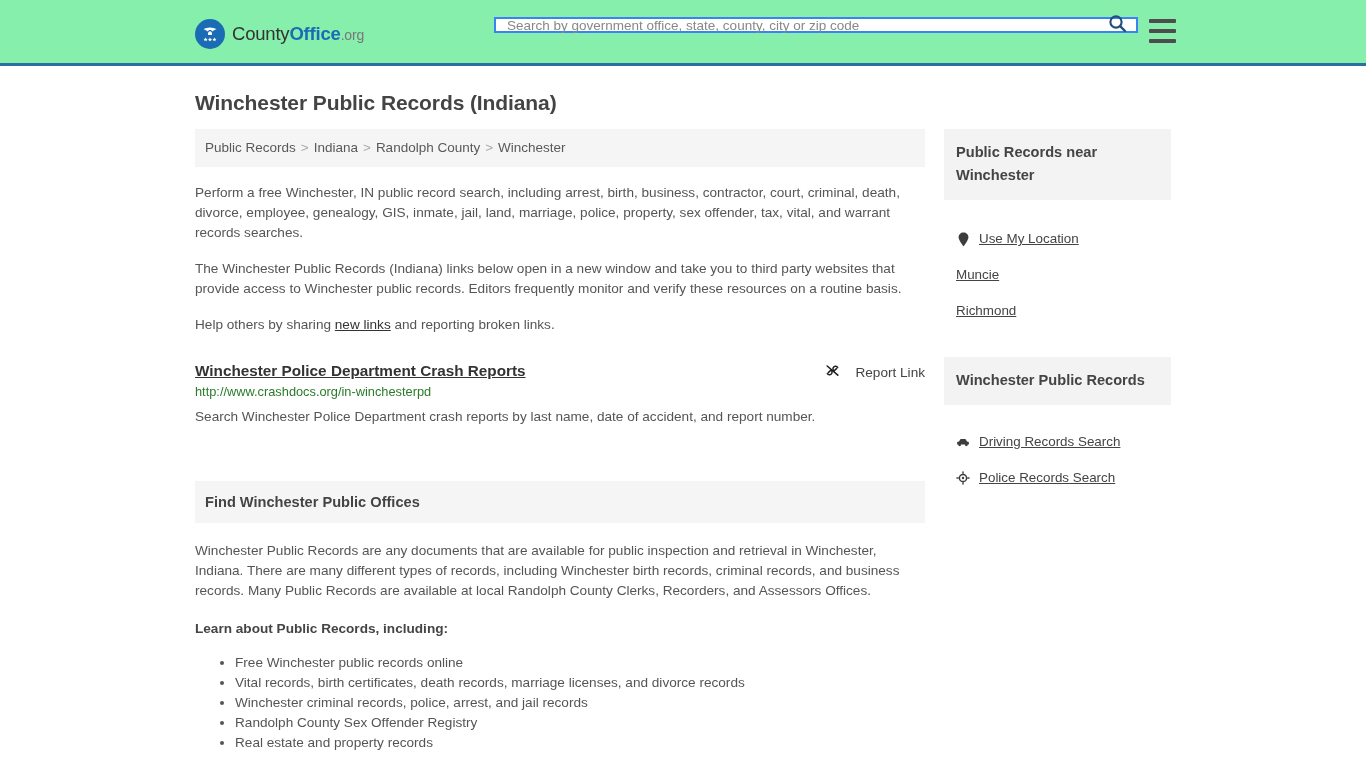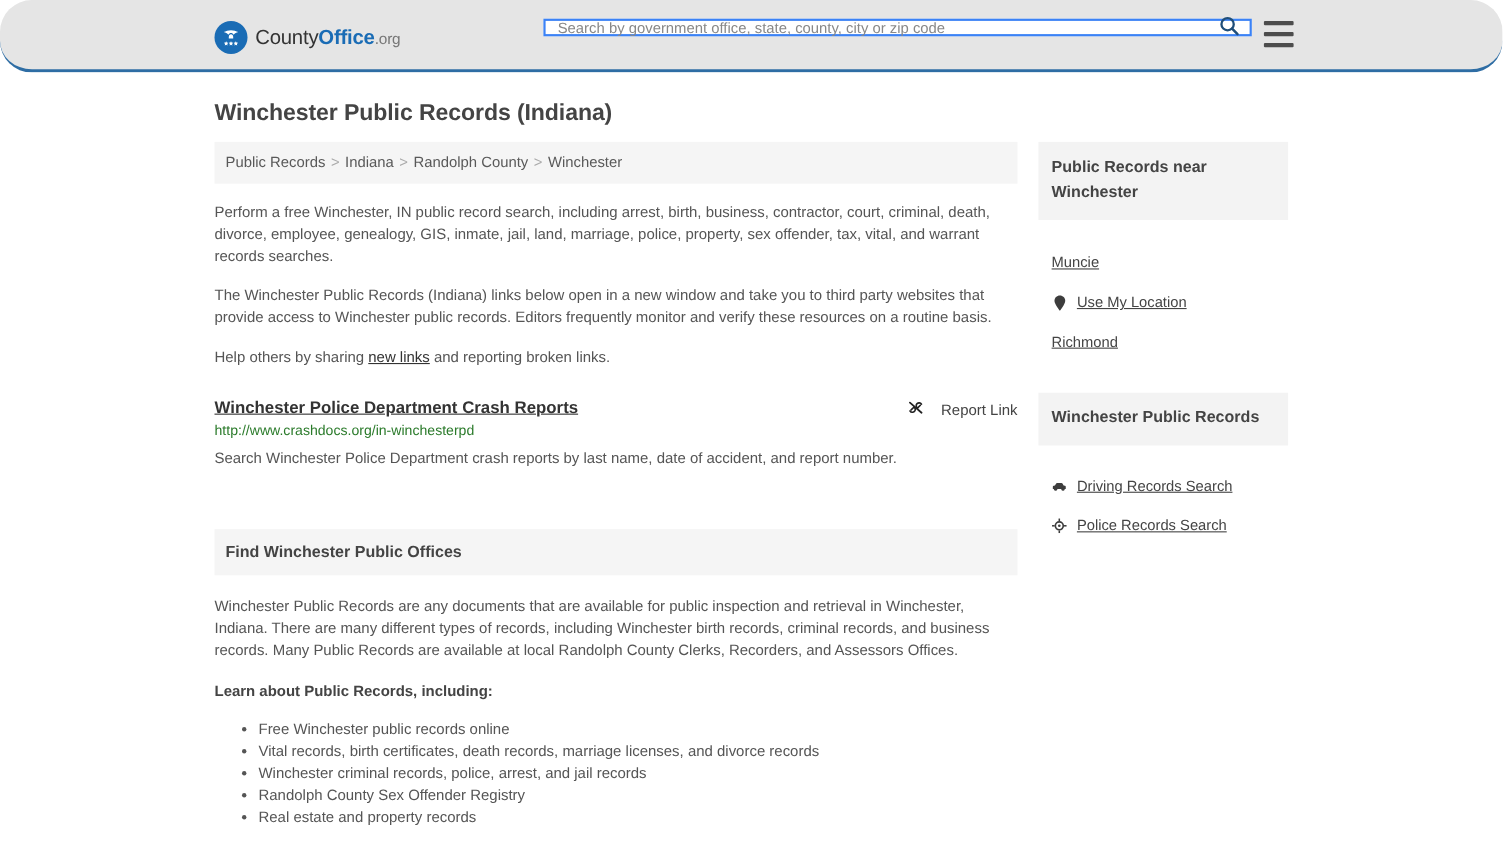--- a/index.html
+++ b/index.html
@@ -13,25 +13,24 @@
     background: #ffffff;
     font-family: "Liberation Sans", sans-serif;
     color: #555555;
   }
 
   
   .site-header {
     position: relative;
     width: 100%;
     height: 66px;
-    background: #e5e5e5;
+    background: #86efac;
     border-bottom: 3px solid #2e6da4;
     display: flex;
     align-items: center;
-    border-radius: 29px;
   }
   .brand {
     display: flex;
     align-items: center;
     gap: 7px;
     position: absolute;
     left: 195px;
     top: 19px;
     text-decoration: none;
     cursor: pointer;
@@ -372,29 +371,29 @@
       </div>
 
     </div>
 
     <aside class="col-side">
 
       <div class="side-card">
         <div class="side-head">Public Records near Winchester</div>
         <ul class="side-links side-first">
           <li>
-            <a>Muncie</a>
-          </li>
-          <li>
             <span class="side-icon">
               <svg width="11" height="15" viewBox="0 0 11 15" aria-hidden="true">
                 <path d="M5.5 0.6 C2.7 0.6 0.6 2.7 0.6 5.3 C0.6 8.6 5.5 14.4 5.5 14.4 C5.5 14.4 10.4 8.6 10.4 5.3 C10.4 2.7 8.3 0.6 5.5 0.6 Z" fill="#3d3d3d"></path>
               </svg>
             </span>
             <a>Use My Location</a>
+          </li>
+          <li>
+            <a>Muncie</a>
           </li>
           <li>
             <a>Richmond</a>
           </li>
         </ul>
       </div>
 
       <div class="side-card side-card-2">
         <div class="side-head">Winchester Public Records</div>
         <ul class="side-links">

